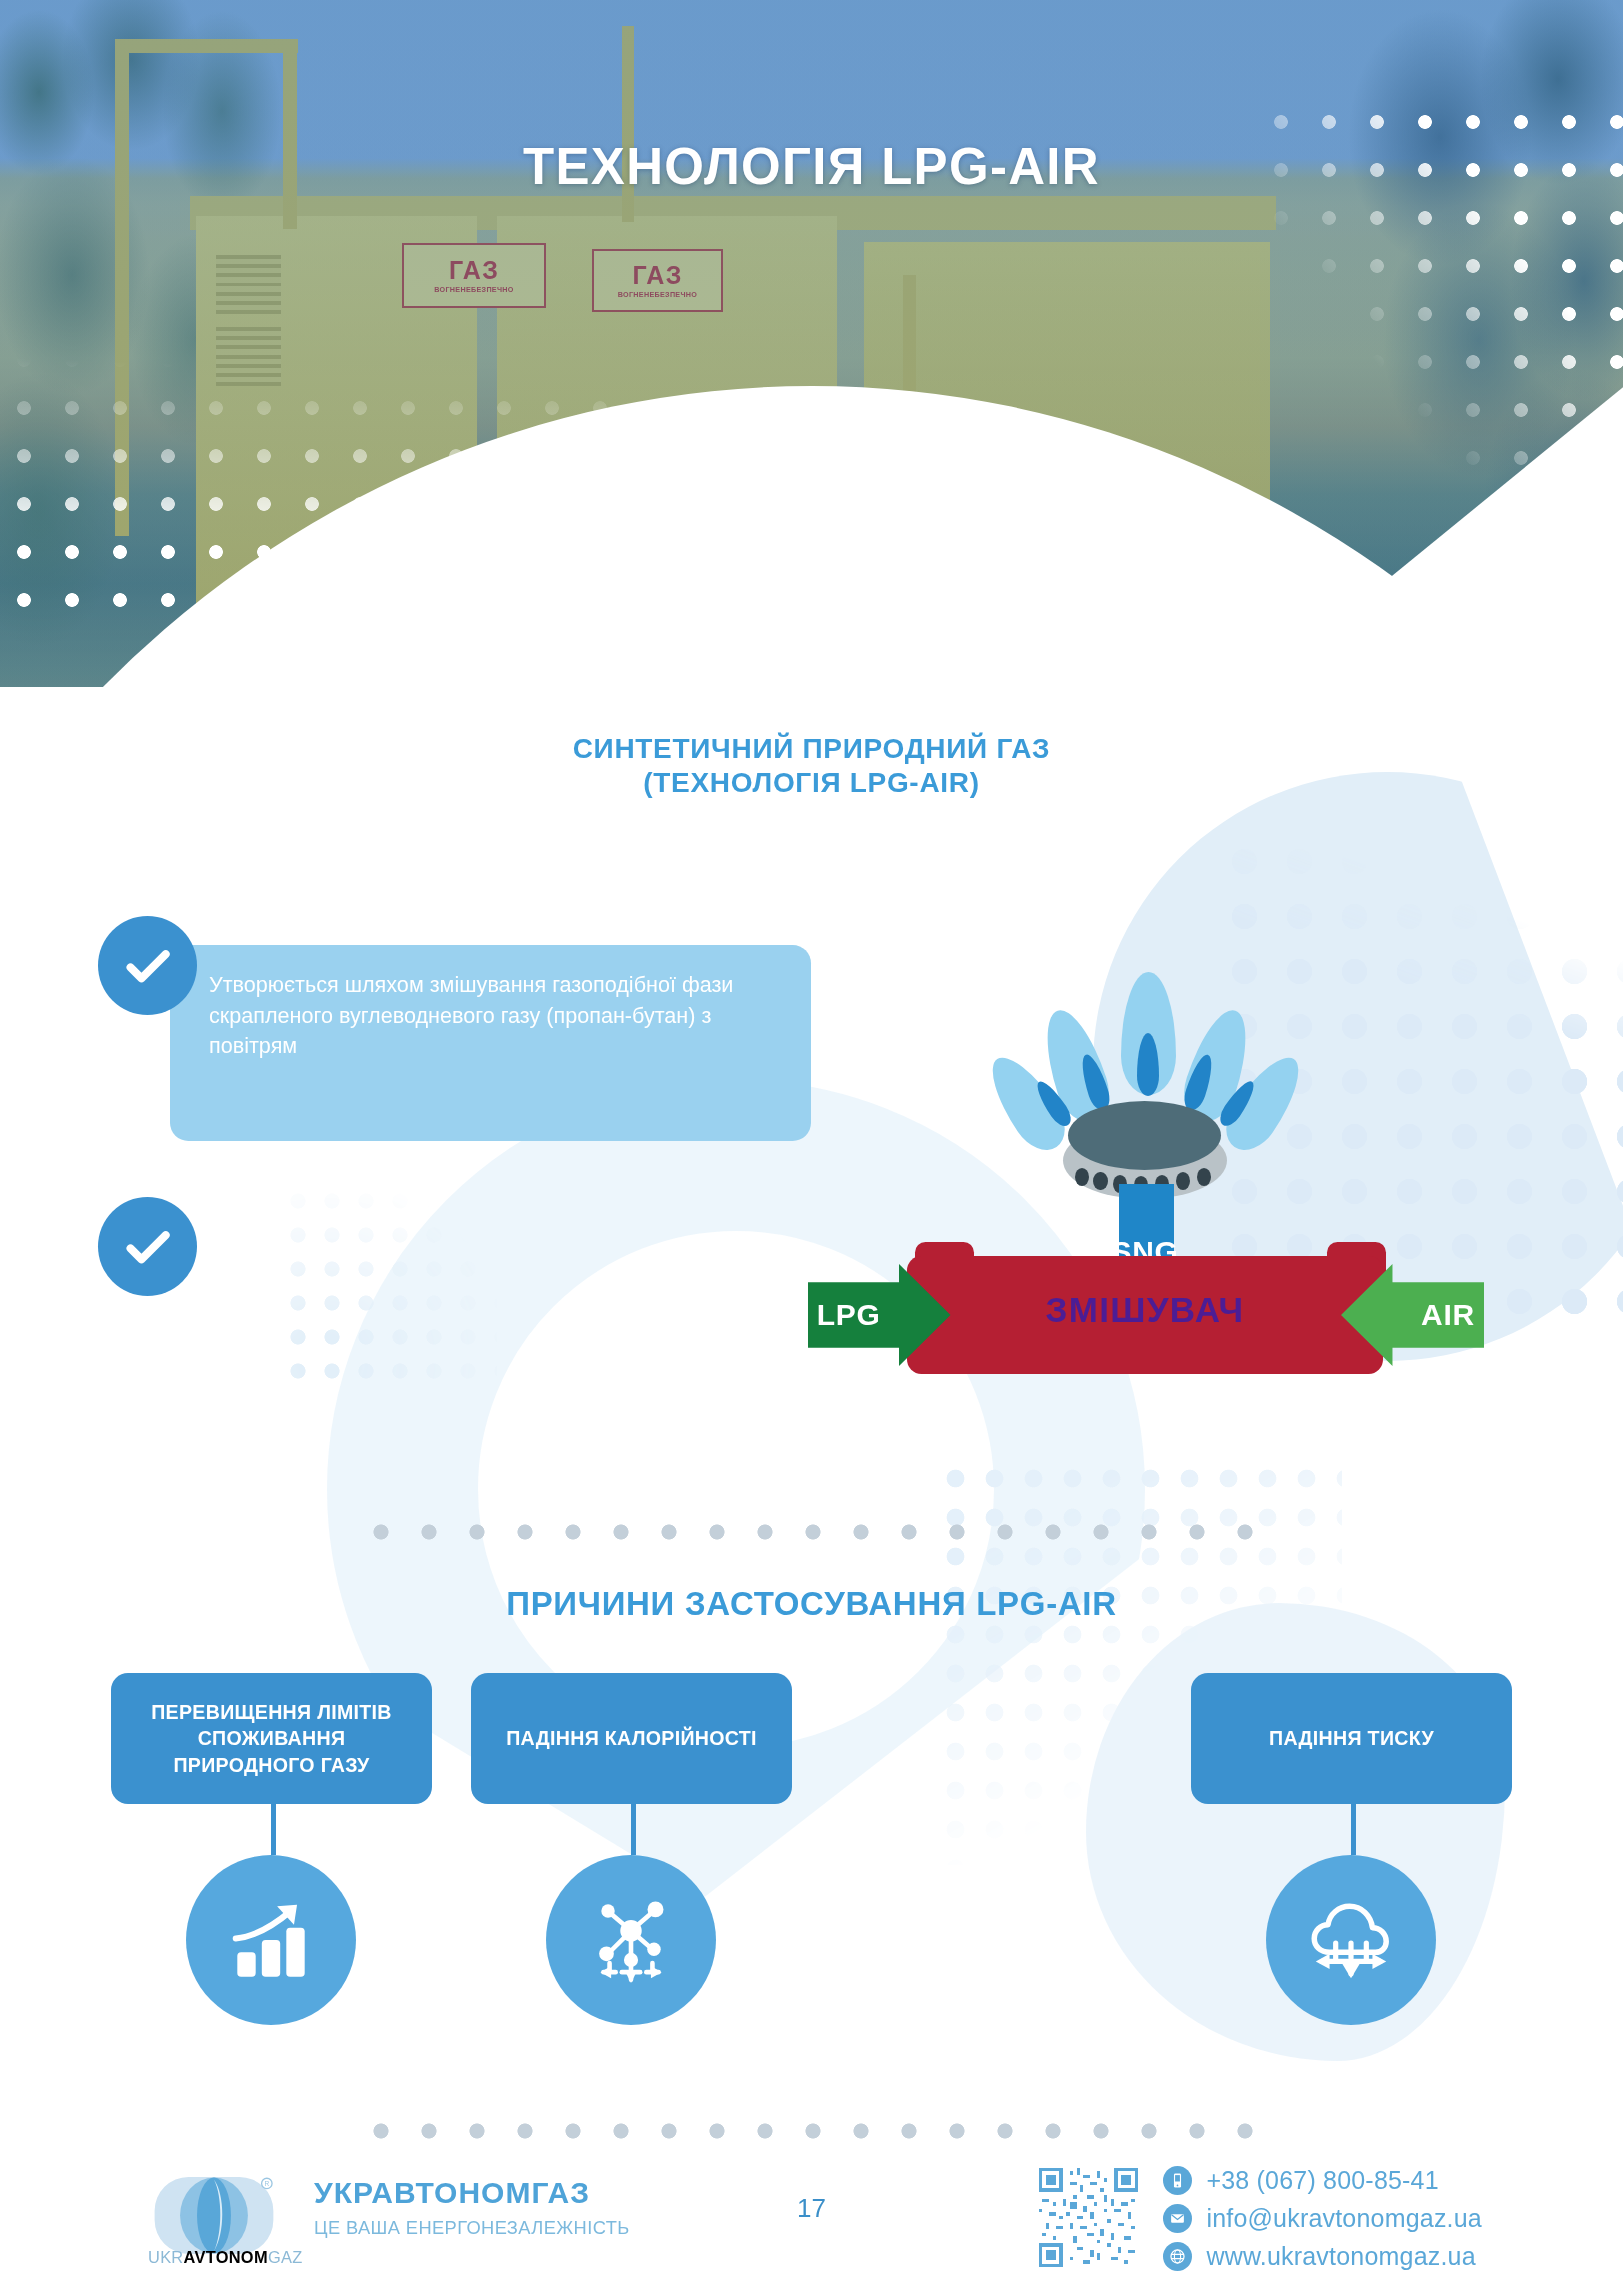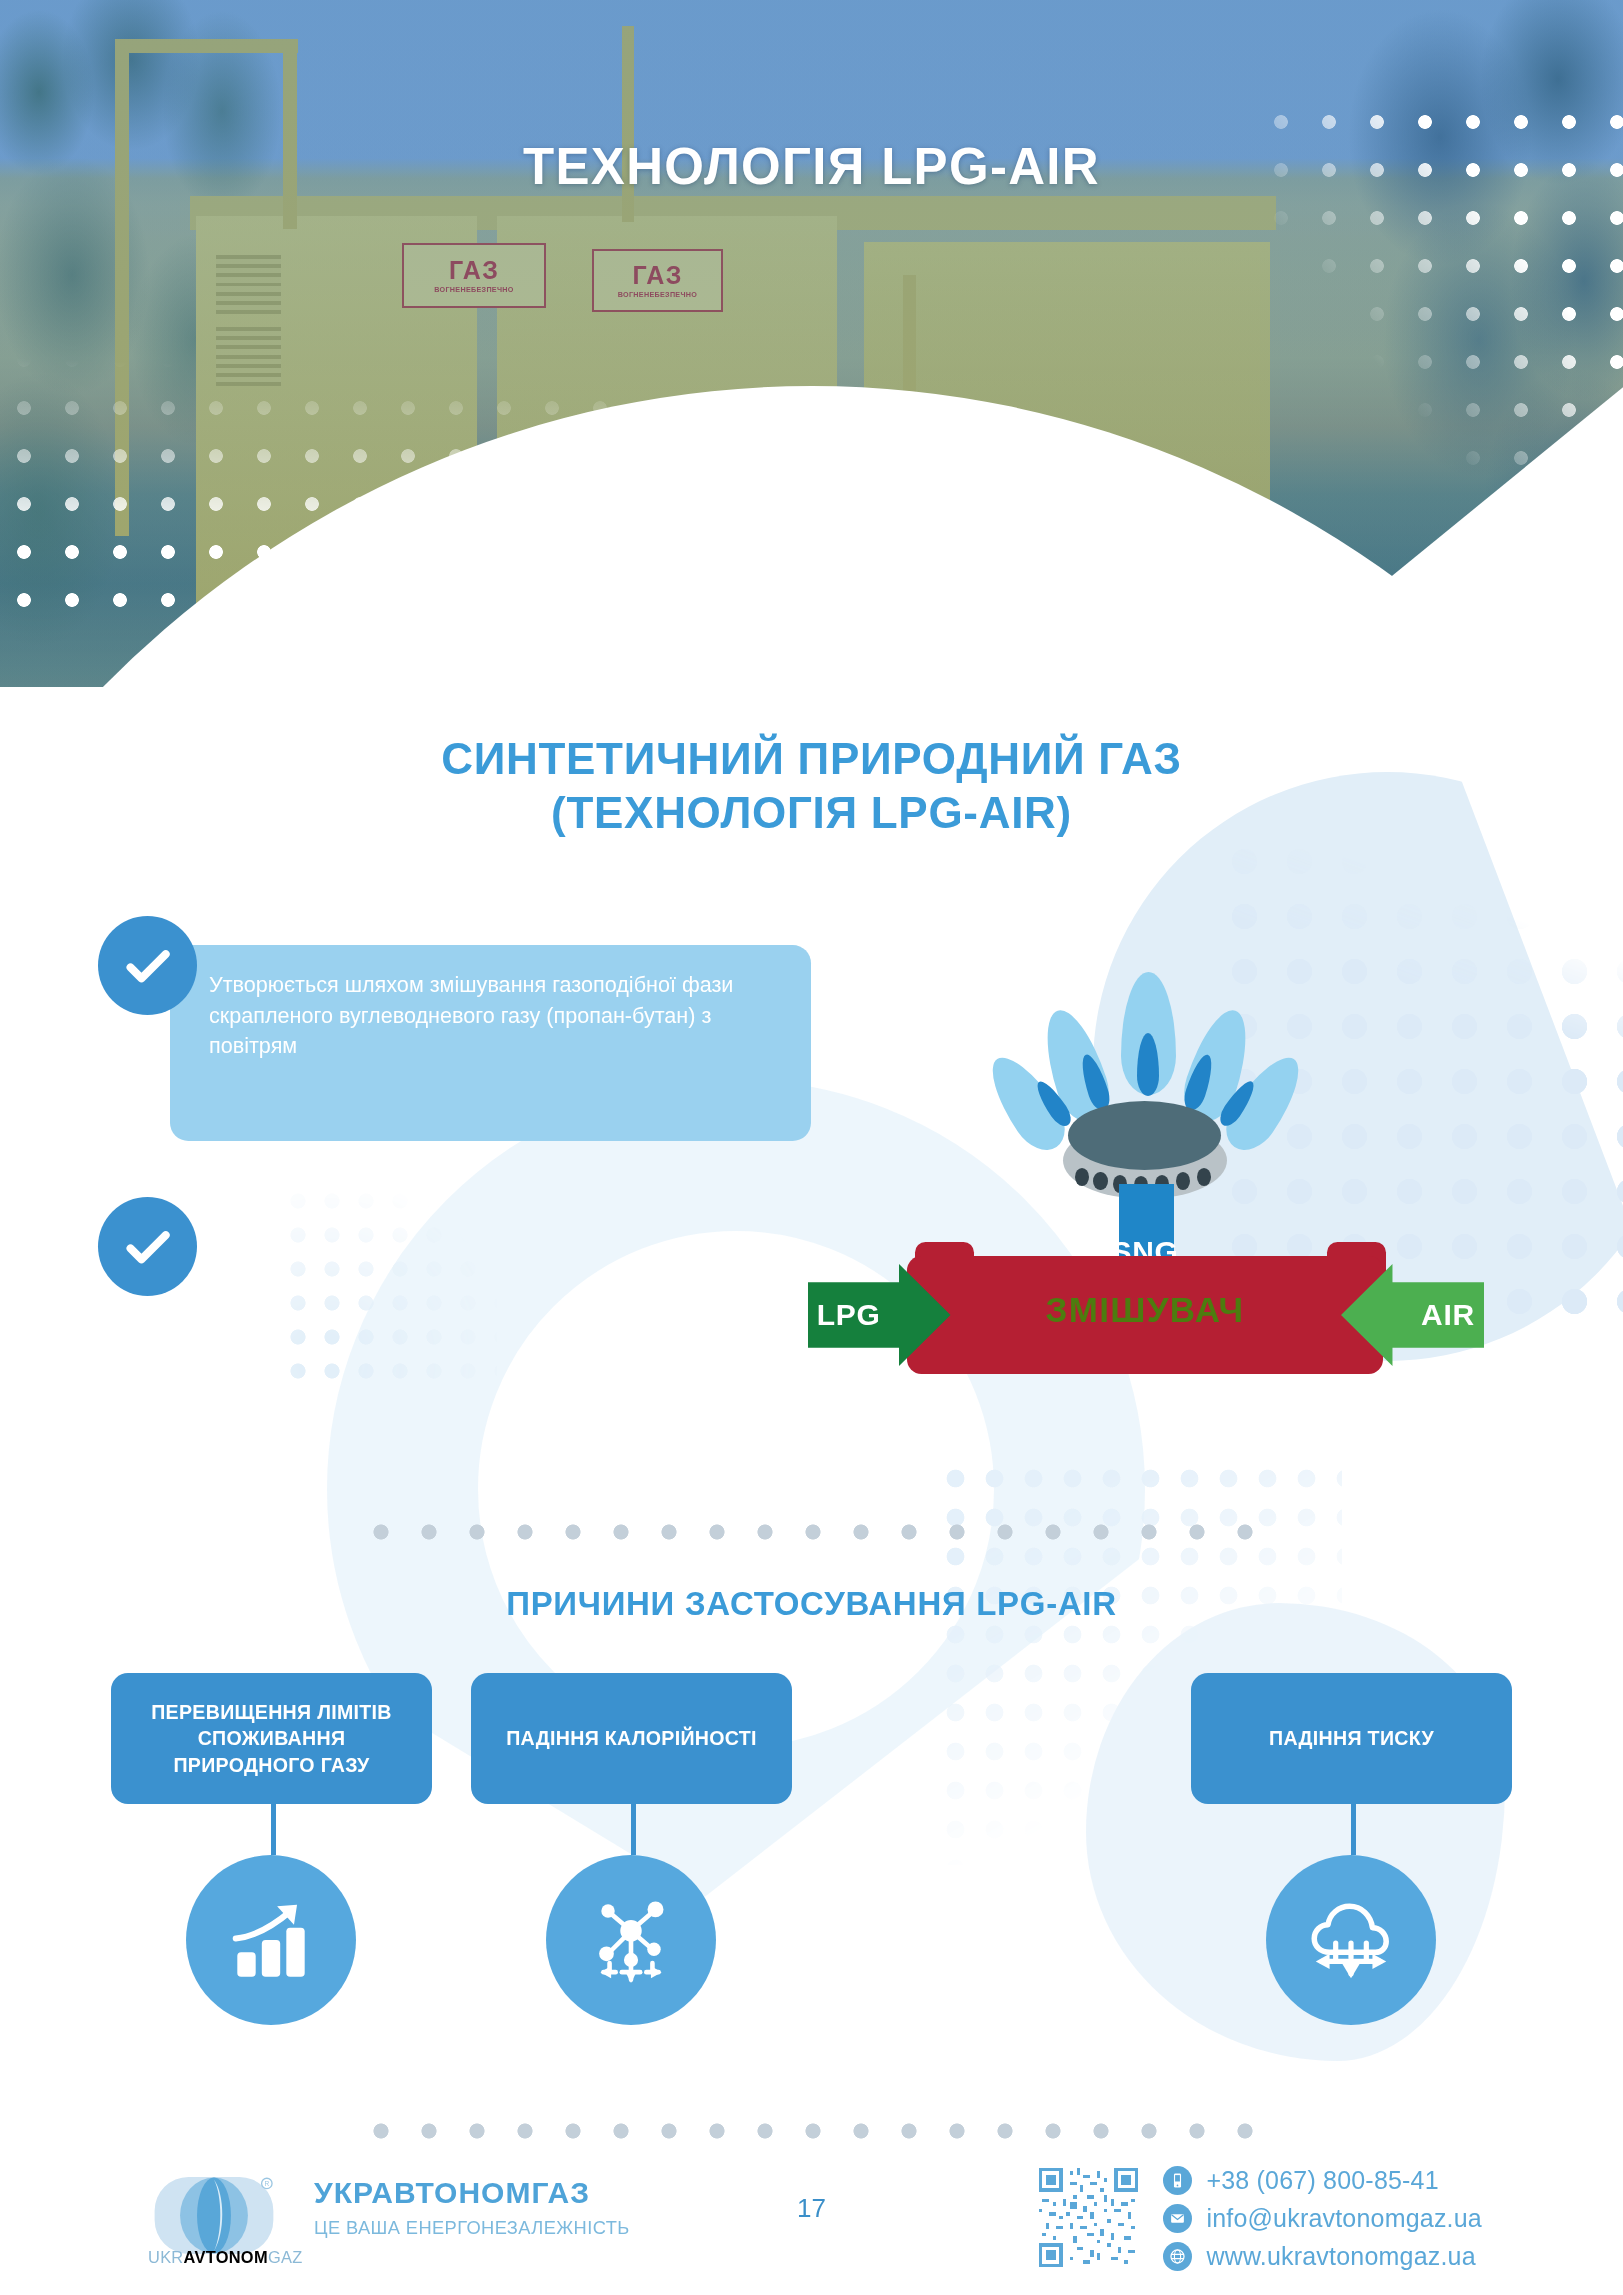--- a/index.html
+++ b/index.html
@@ -128,21 +128,21 @@
     position:absolute; right:118px; top:916px; width:419px; height:458px;
     background:#e9f3fb; border-radius:46% 54% 40% 60% / 50% 40% 60% 50%;
     opacity:.9;
   }
 
   
   .sec-title {
     position:absolute; left:0; right:0; text-align:center; z-index:5;
     color:#3b9bd8; font-weight:bold; letter-spacing:0.7px; line-height:1.22;
   }
-  #sng-title { top:732px; font-size:44px; }
+  #sng-title { top:732px; font-size:28px; }
   #reasons-title { top:1584px; font-size:33px; }
 
   
   .bullet { position:absolute; z-index:5; }
   .bullet .chip {
     background:#9ad1ef; border-radius:18.3px; color:#ffffff;
     font-size:21.6px; line-height:1.42; padding:25px 30px 26px 39px;
   }
   .check {
     position:absolute; left:0; top:0; width:99px; height:99px;
@@ -194,21 +194,21 @@
     position:absolute; left:89px; top:288px; width:476px; height:118px;
     background:#b51f33; border-radius:14.4px;
   }
   .mixer-notch {
     position:absolute; top:274px; width:59px; height:46px; background:#b51f33; border-radius:10.5px 10.5px 0 0;
   }
   .notch-l { left:97px; }
   .notch-r { left:509px; }
   .mixer-label {
     position:absolute; left:89px; top:322px; width:476px; text-align:center;
-    color:#4d7c0f; font-size:35px; font-weight:bold; letter-spacing:1.3px;
+    color:#4c1d95; font-size:35px; font-weight:bold; letter-spacing:1.3px;
   }
   .arrow-lpg {
     position:absolute; left:-10.5px; top:296px; width:143px; height:102px;
     background:#15803d; clip-path: polygon(0 18%, 64% 18%, 64% 0, 100% 50%, 64% 100%, 64% 82%, 0 82%);
     display:flex; align-items:center; padding-left:9.2px;
   }
   .arrow-lpg span { color:#ffffff; font-size:30px; font-weight:bold; letter-spacing:0.7px; }
   .arrow-air {
     position:absolute; left:523px; top:296px; width:143px; height:102px;
     background:#4caf50; clip-path: polygon(100% 18%, 36% 18%, 36% 0, 0 50%, 36% 100%, 36% 82%, 100% 82%);

